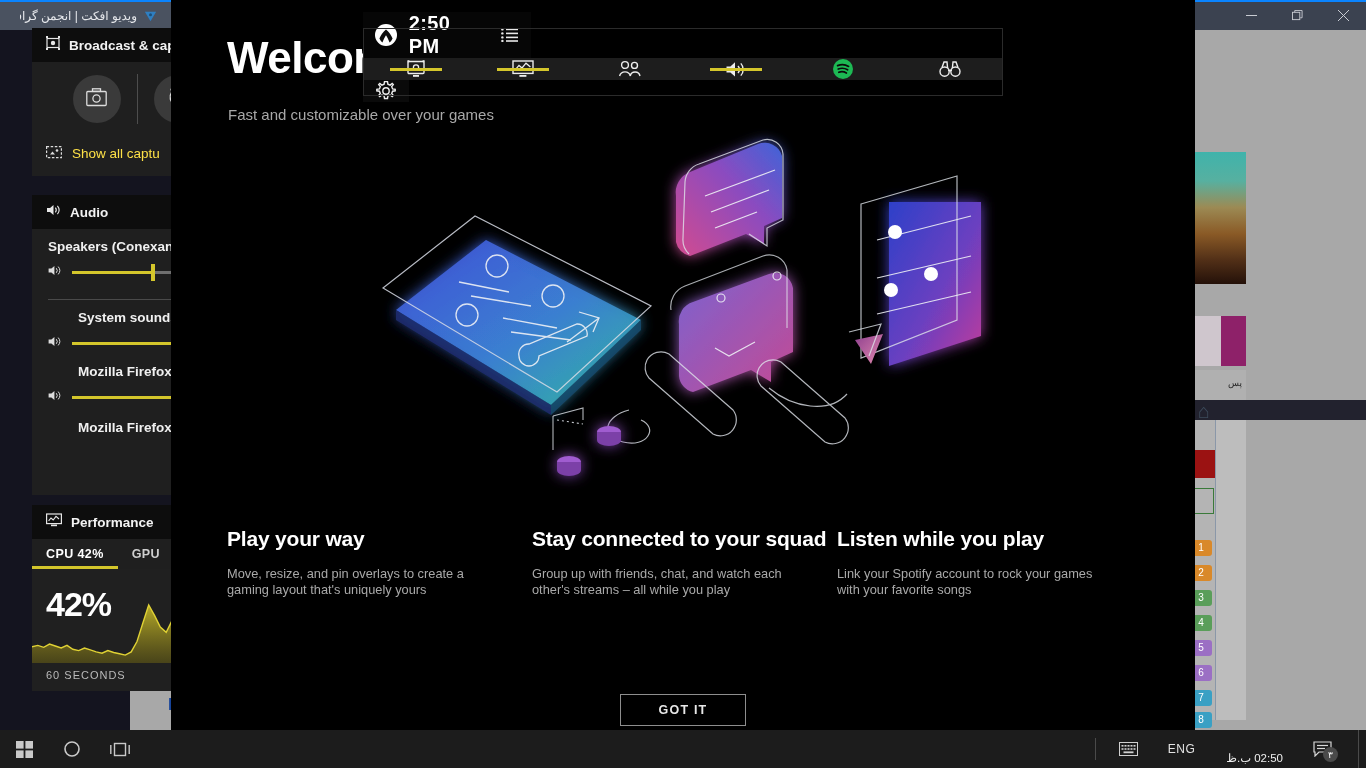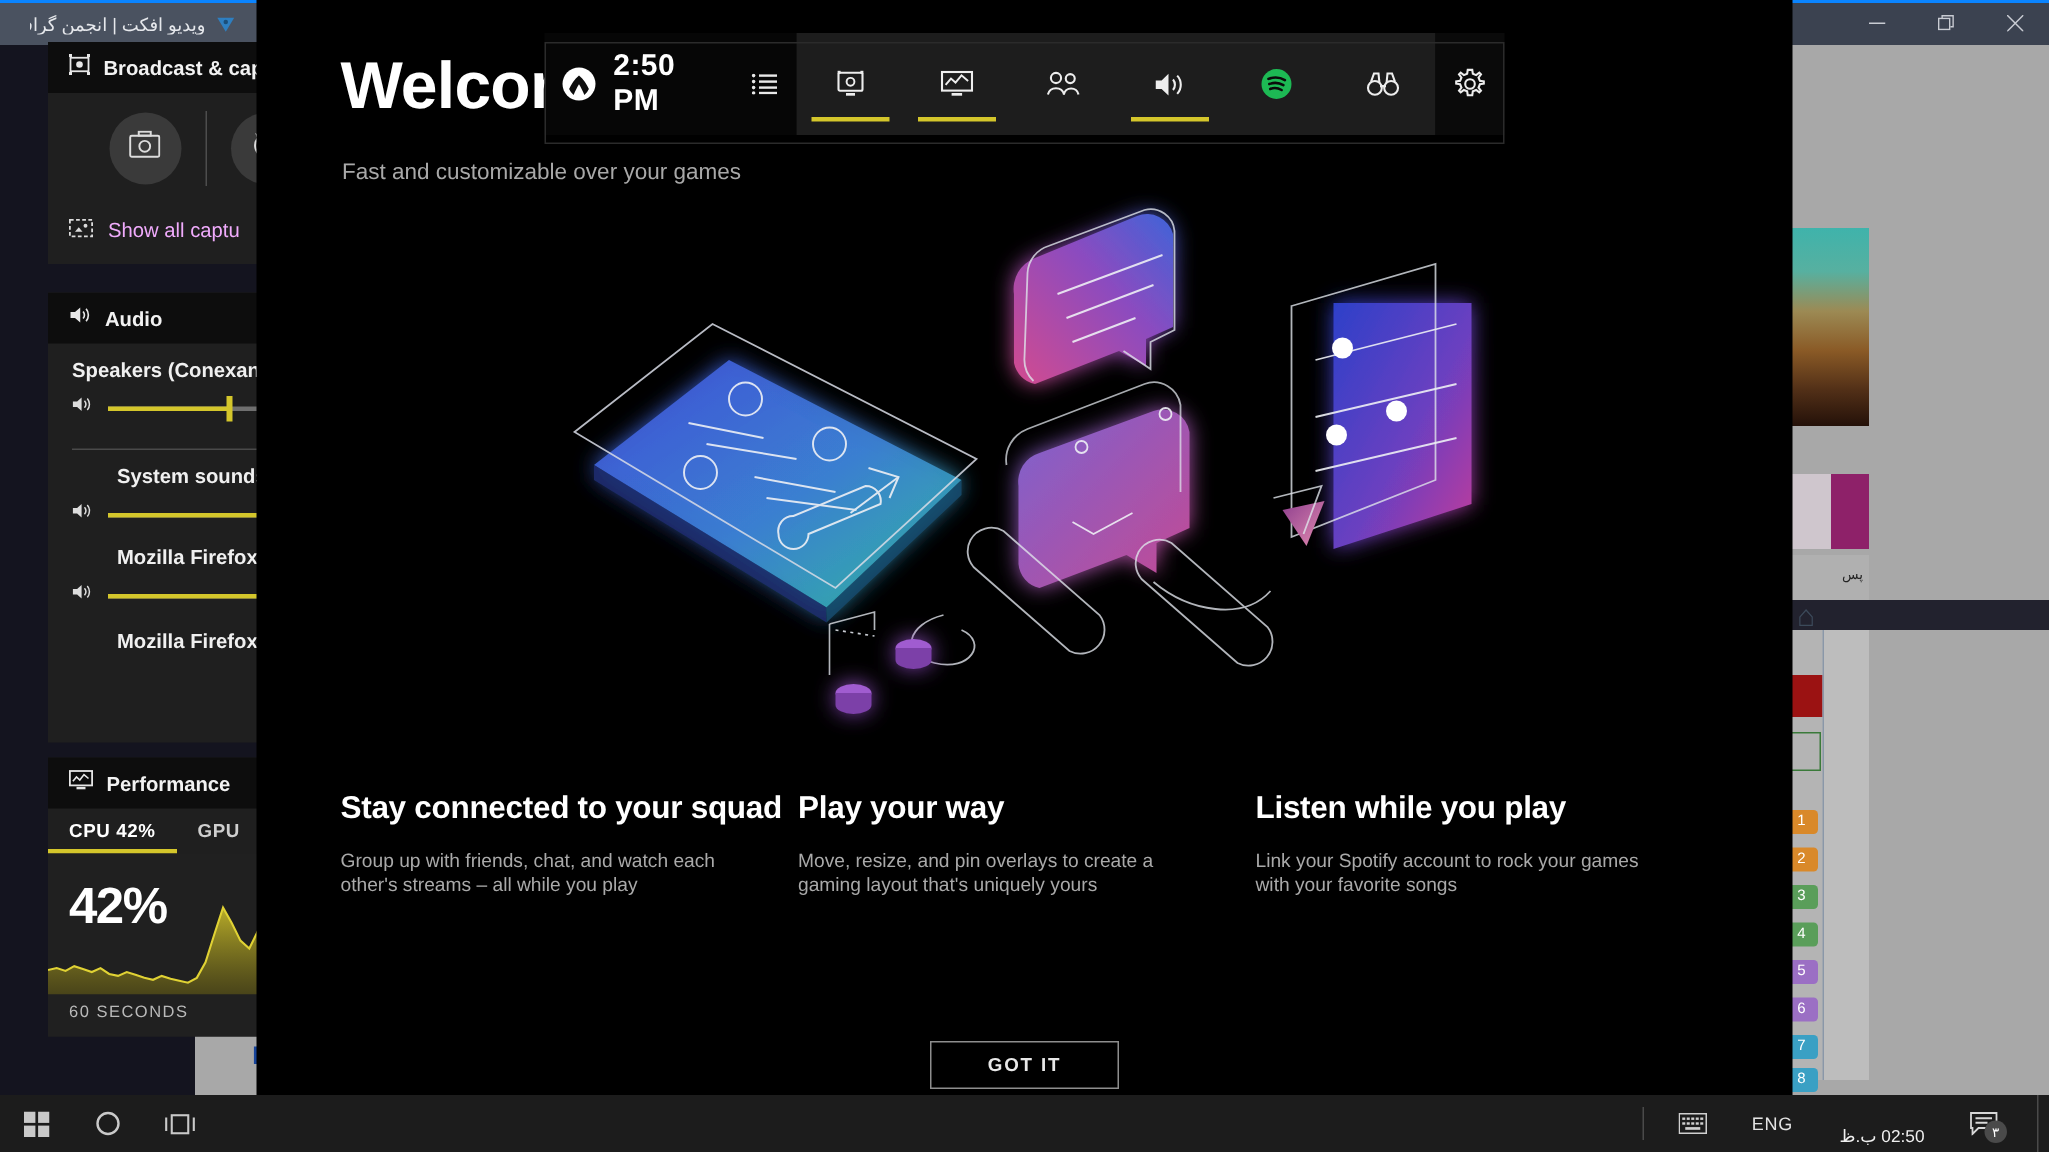--- a/index.html
+++ b/index.html
@@ -60,21 +60,21 @@
 
   
   .widget { position: absolute; background: #1f1f1f; }
   .widget-head { height: 34px; background: #0d0d0d; display: flex; align-items: center; gap: 9px; padding: 0 14px; }
   .widget-head-title { font-size: 13.5px; color: #f2f2f2; font-weight: bold; white-space: nowrap; }
 
   .w-capture { left: 32px; top: 28px; width: 210px; height: 148px; }
   .cap-row { display: flex; align-items: center; justify-content: center; height: 74px; gap: 0; }
   .cap-circle { width: 48px; height: 48px; border-radius: 50%; background: #3a3a3a; display: flex; align-items: center; justify-content: center; }
   .cap-divider { width: 1px; height: 50px; background: #4d4d4d; margin: 0 16px; }
-  .cap-link { display: flex; align-items: center; gap: 10px; padding: 0 14px; height: 34px; color: #f0abfc; font-size: 13.5px; white-space: nowrap; }
+  .cap-link { display: flex; align-items: center; gap: 10px; padding: 0 14px; height: 34px; color: #fde047; font-size: 13.5px; white-space: nowrap; }
 
   .w-audio { left: 32px; top: 195px; width: 210px; height: 300px; overflow: hidden; }
   .audio-body { padding: 10px 0 0 0; }
   .aud-label { font-size: 13.5px; color: #f0f0f0; font-weight: bold; padding: 0 14px 0 16px; white-space: nowrap; }
   .aud-slider-row { display: flex; align-items: center; gap: 10px; padding: 9px 14px 0 16px; }
   .aud-track { position: relative; flex: 1; height: 3px; background: #6f6f6f; }
   .aud-fill { position: absolute; left: 0; top: 0; height: 3px; background: #d4c62b; }
   .aud-thumb { position: absolute; top: -7px; width: 4px; height: 17px; background: #d4c62b; }
   .aud-hr { height: 1px; background: #4a4a4a; margin: 18px 16px 10px 16px; }
   .aud-sub { font-size: 13.5px; color: #f0f0f0; font-weight: bold; padding: 0 14px 0 46px; white-space: nowrap; }
@@ -100,21 +100,21 @@
   .col p { font-size: 12.8px; color: #a9a9a9; line-height: 1.28; max-width: 252px; }
   .col.c2 p, .col.c3 p { max-width: 262px; }
   .gotit {
     position: absolute; left: 50%; transform: translateX(-50%); top: 694px;
     width: 126px; height: 32px; border: 1px solid #8e8e8e; background: transparent;
     color: #e8e8e8; font-size: 12.5px; font-weight: bold; letter-spacing: 1.2px;
     font-family: "Liberation Sans", sans-serif; cursor: pointer;
   }
 
   
-  .gamebar { position: absolute; left: 363px; top: 22px; width: 640px; height: 68px; display: flex; align-items: stretch; }
+  .gamebar { position: absolute; left: 363px; top: 12px; width: 640px; height: 68px; display: flex; align-items: stretch; flex-direction: column; }
   .gb-left { width: 168px; background: #060606; display: flex; align-items: center; gap: 0; }
   .gb-xbox { width: 48px; display: flex; align-items: center; justify-content: center; }
   .gb-time { font-size: 20px; font-weight: bold; color: #fff; letter-spacing: .3px; }
   .gb-menu { width: 44px; display: flex; align-items: center; justify-content: center; margin-left: 6px; }
   .gb-mid { flex: 1; background: #1d1d1d; display: flex; align-items: stretch; }
   .gb-item { position: relative; flex: 1; display: flex; align-items: center; justify-content: center; }
   .gb-item .u { position: absolute; bottom: 9px; left: 50%; transform: translateX(-50%); width: 52px; height: 3px; background: #d4c62b; }
   .gb-right { width: 46px; background: #0a0a0a; display: flex; align-items: center; justify-content: center; }
   .gb-border { position: absolute; left: 363px; top: 28px; width: 640px; height: 68px; border: 1px solid #2b2b2b; pointer-events: none; }
 </style>
@@ -500,27 +500,27 @@
       </g>
       <g filter="url(#glow)">
         <ellipse cx="238" cy="312" rx="12" ry="6" fill="#a05bd0"></ellipse>
         <path d="M226 312 v8 a12 6 0 0 0 24 0 v-8 Z" fill="#7b3fa8"></path>
         <ellipse cx="198" cy="342" rx="12" ry="6" fill="#a05bd0"></ellipse>
         <path d="M186 342 v8 a12 6 0 0 0 24 0 v-8 Z" fill="#7b3fa8"></path>
       </g>
     </svg>
 
     <div class="cols">
+      <div class="col c1">
+        <h3>Play your way</h3>
+        <p>Move, resize, and pin overlays to create a gaming layout that's uniquely yours</p>
+      </div>
       <div class="col c2">
         <h3>Stay connected to your squad</h3>
         <p>Group up with friends, chat, and watch each other's streams – all while you play</p>
-      </div>
-      <div class="col c1">
-        <h3>Play your way</h3>
-        <p>Move, resize, and pin overlays to create a gaming layout that's uniquely yours</p>
       </div>
       <div class="col c3">
         <h3>Listen while you play</h3>
         <p>Link your Spotify account to rock your games with your favorite songs</p>
       </div>
     </div>
 
     <button class="gotit">GOT IT</button>
   </div>
 

